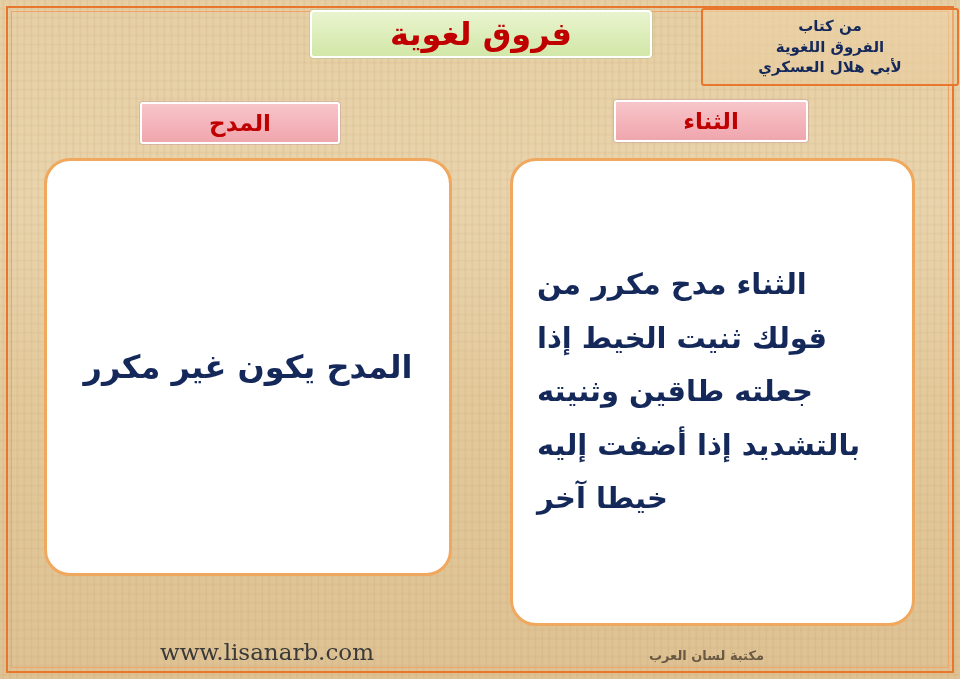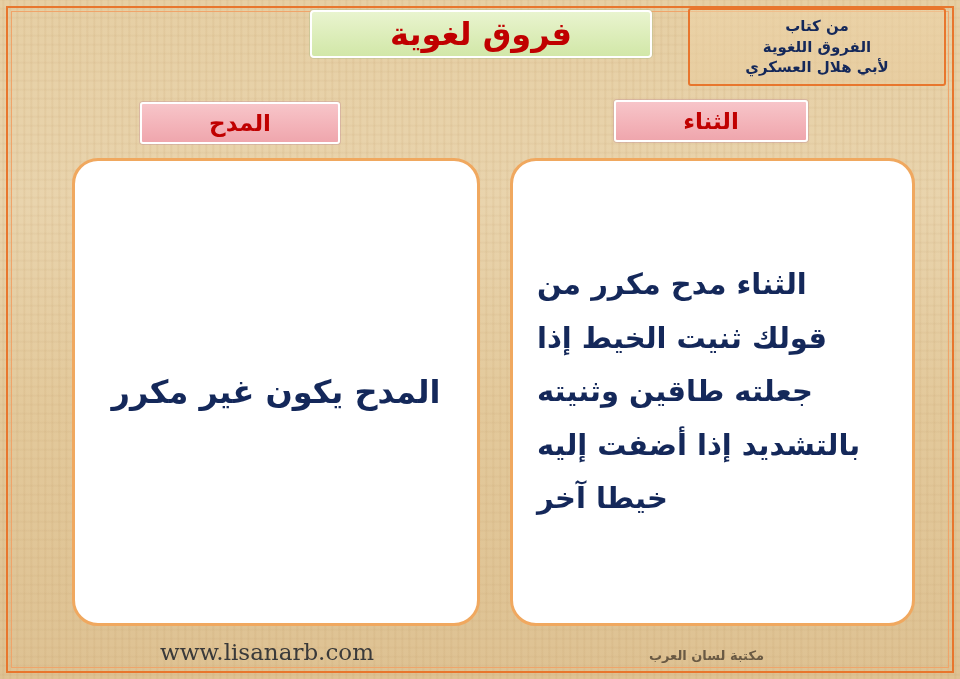--- a/index.html
+++ b/index.html
@@ -44,21 +44,21 @@
     left: 11px; top: 11px; right: 11px; bottom: 11px;
     border: 1px solid #f0a46a;
     box-sizing: border-box;
     pointer-events: none;
   }
 
   
   .source-box {
     position: absolute;
     top: 8px;
-    right: 14px;
+    right: 1px;
     width: 258px;
     height: 78px;
     border: 2px solid #e8762d;
     border-radius: 3px;
     background: linear-gradient(180deg, rgba(238,212,168,0.55), rgba(232,203,156,0.55));
     box-sizing: border-box;
     display: flex;
     flex-direction: column;
     align-items: center;
     justify-content: center;
@@ -129,21 +129,21 @@
     border: 3px solid #f0a85f;
     border-radius: 26px;
     box-sizing: border-box;
     padding: 34px 24px;
     display: flex;
     align-items: center;
     justify-content: center;
     text-align: left;
   }
   #card-right { top: 158px; right: 45px; width: 405px; height: 468px; }
-  #card-left  { top: 158px; right: 480px; width: 408px; height: 468px; }
+  #card-left  { top: 158px; right: 508px; width: 408px; height: 418px; }
 
   .card-text {
     font-family: "DejaVu Sans", sans-serif;
     font-weight: bold;
     color: #14285a;
     direction: rtl;
     line-height: 1.85;
   }
   #card-right .card-text { font-size: 29px; }
   #card-left  .card-text { font-size: 32px; line-height: 2.0; }

